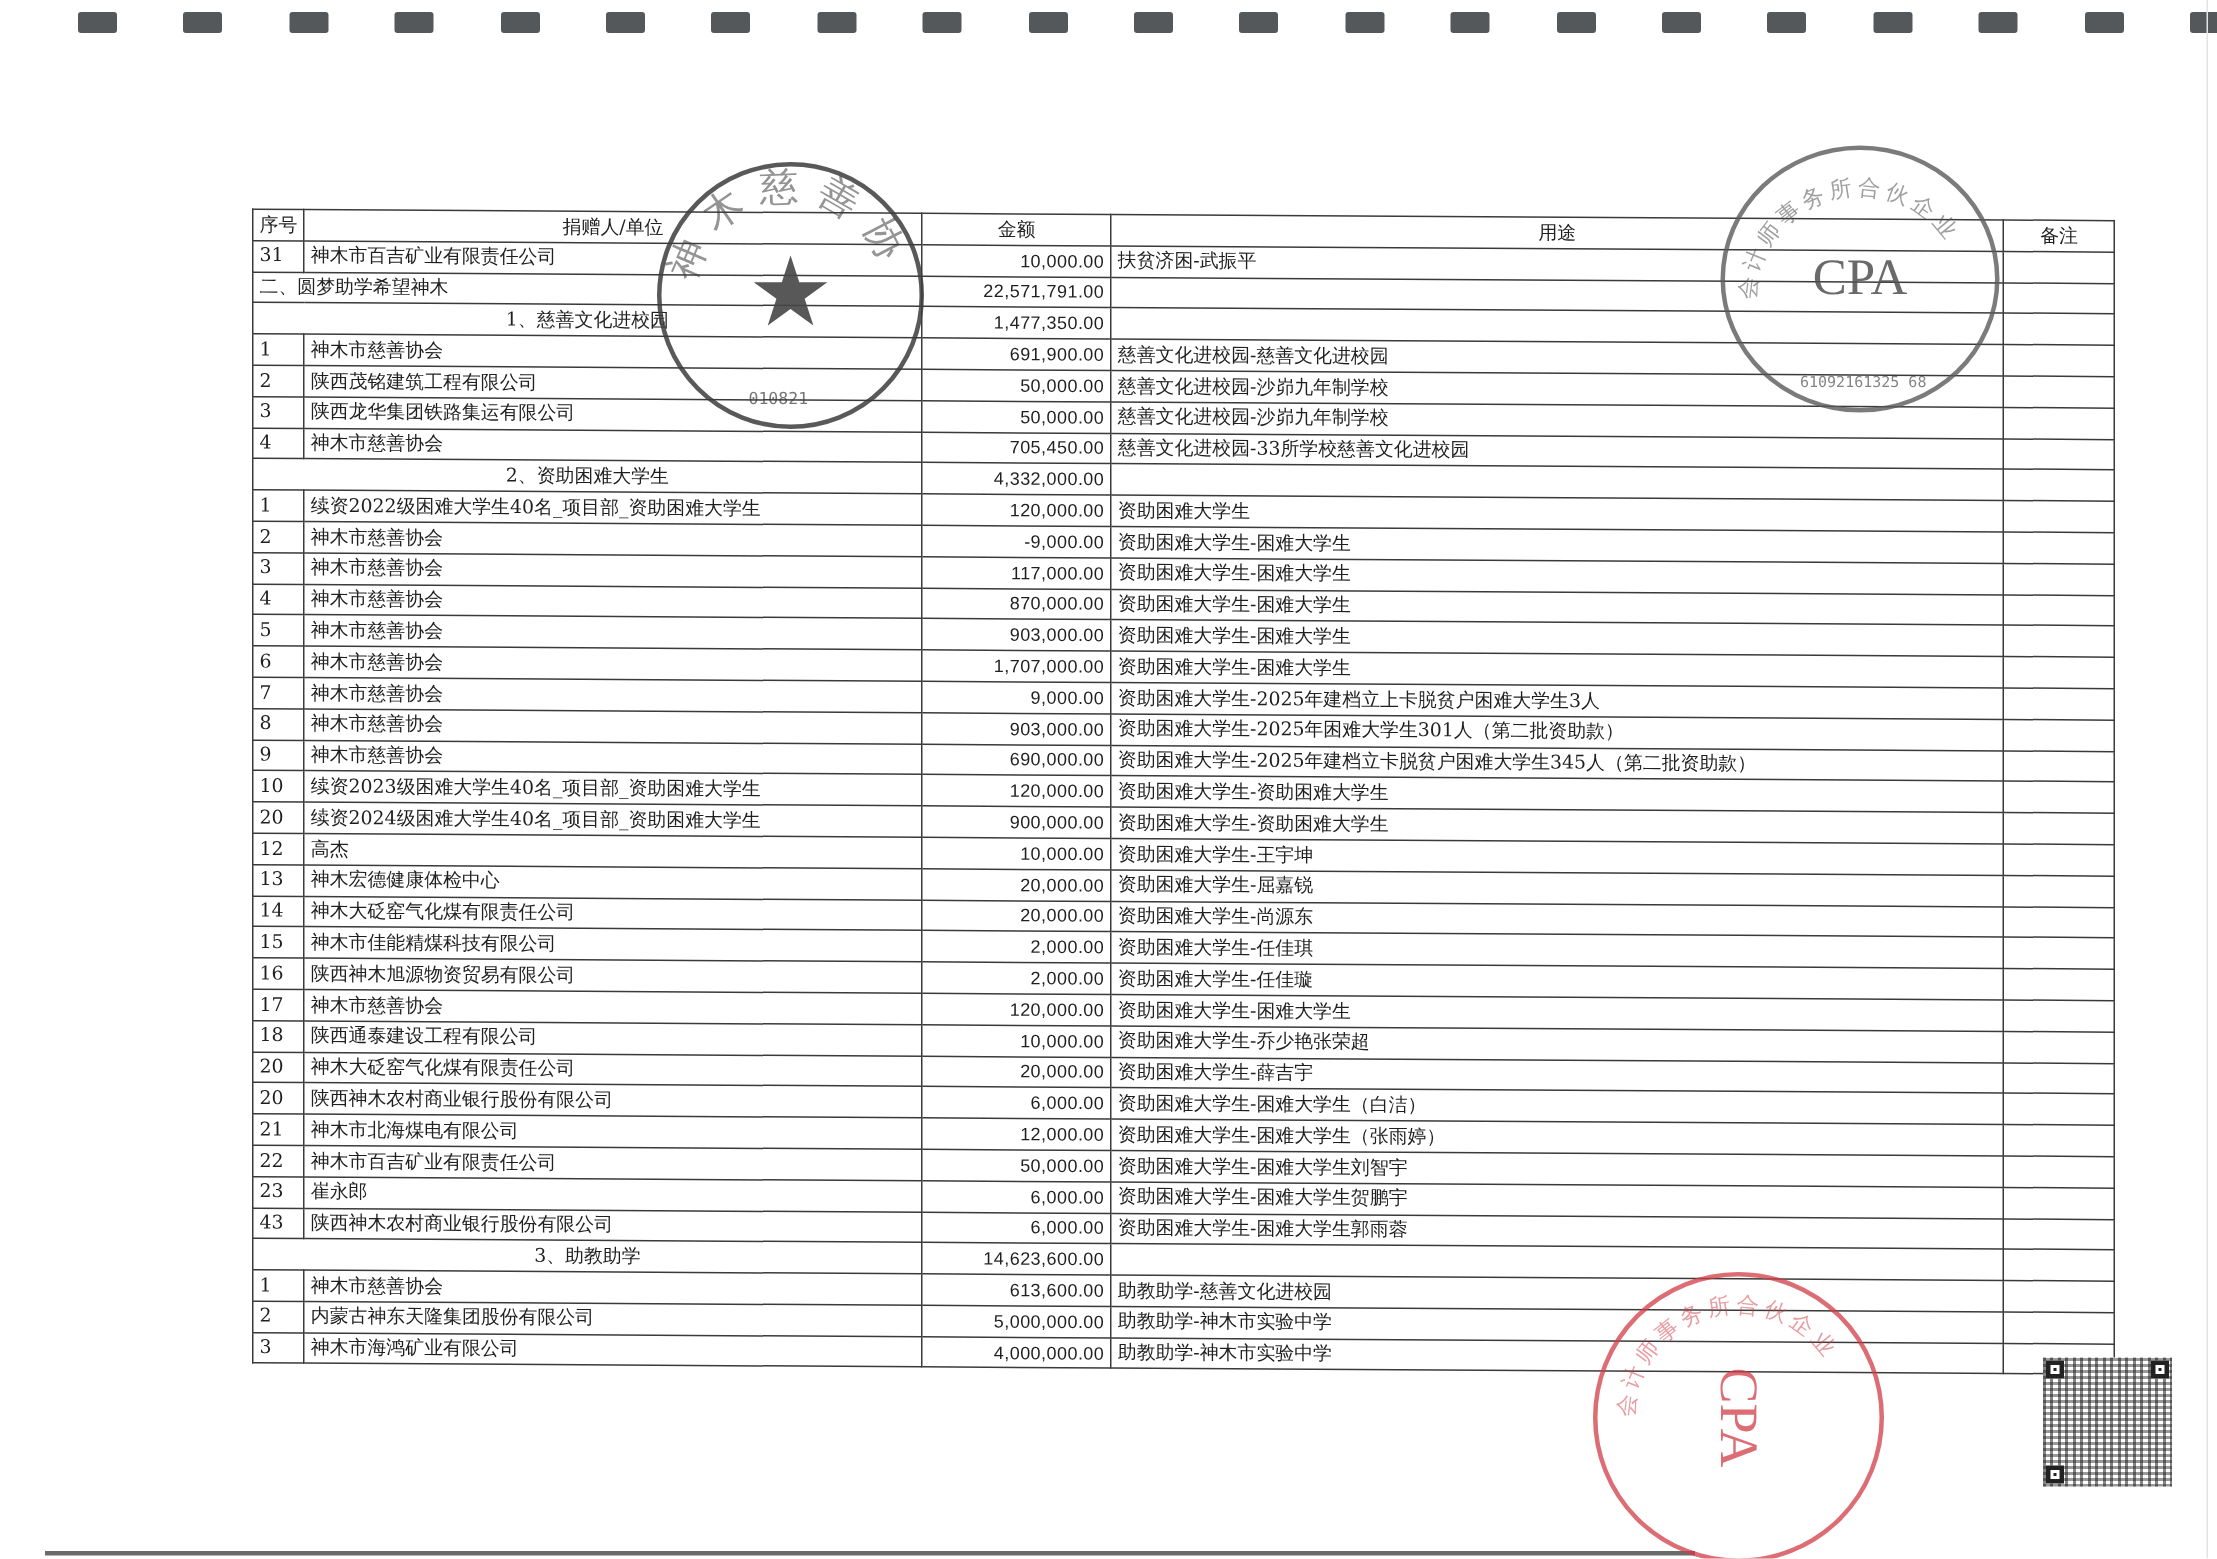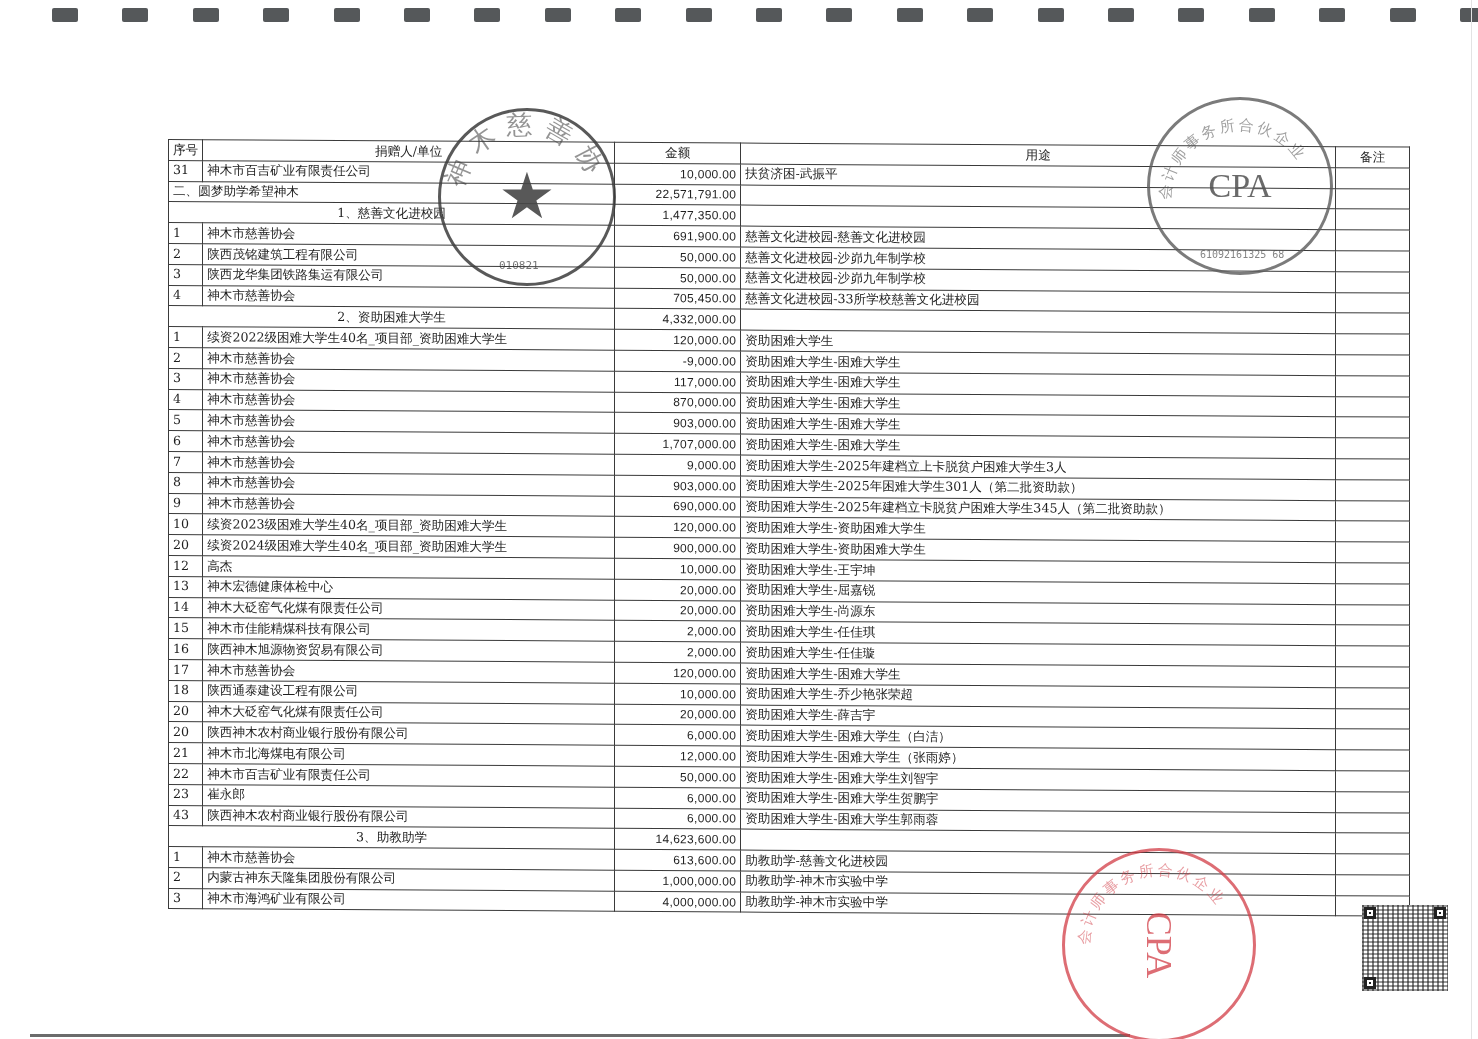--- a/index.html
+++ b/index.html
@@ -327,21 +327,21 @@
       <tr>
         <td class="seq">1</td>
         <td class="donor">神木市慈善协会</td>
         <td class="amt">613,600.00</td>
         <td class="purpose">助教助学-慈善文化进校园</td>
         <td class="note"></td>
       </tr>
       <tr>
         <td class="seq">2</td>
         <td class="donor">内蒙古神东天隆集团股份有限公司</td>
-        <td class="amt">1,000,000.00</td>
+        <td class="amt">5,000,000.00</td>
         <td class="purpose">助教助学-神木市实验中学</td>
         <td class="note"></td>
       </tr>
       <tr>
         <td class="seq">3</td>
         <td class="donor">神木市海鸿矿业有限公司</td>
         <td class="amt">4,000,000.00</td>
         <td class="purpose">助教助学-神木市实验中学</td>
         <td class="note"></td>
       </tr>

